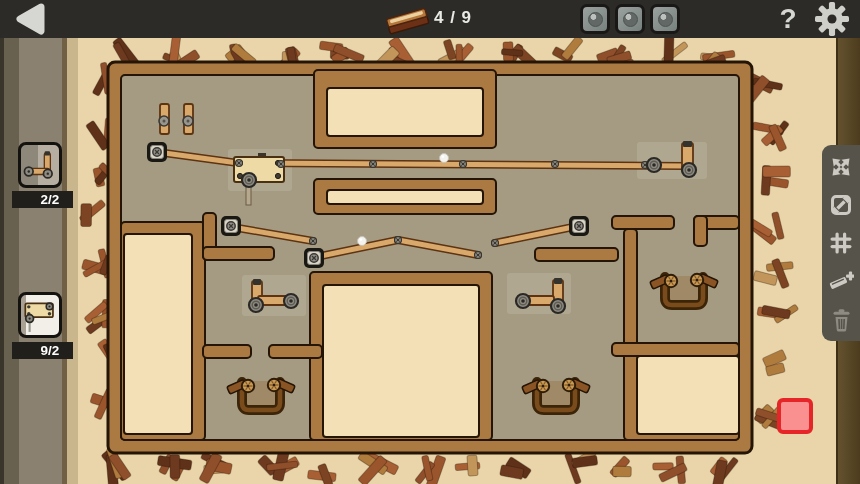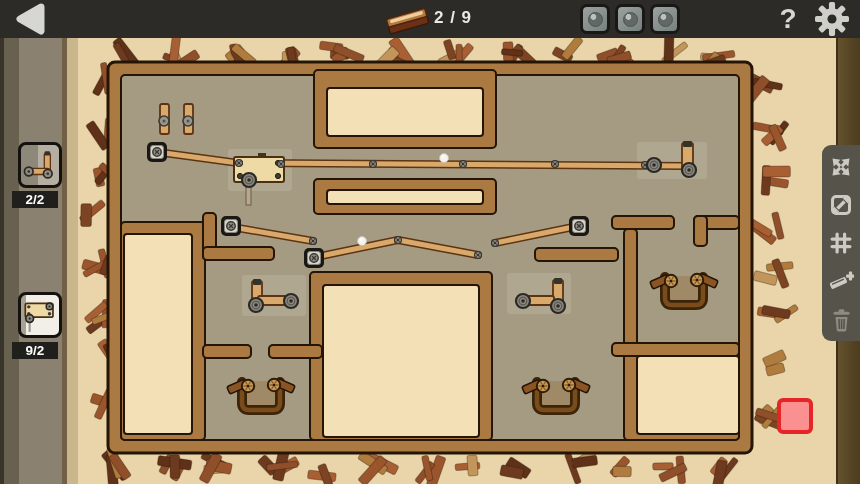--- a/index.html
+++ b/index.html
@@ -29,21 +29,21 @@
         border:1.5px solid #4b524f;}
   .help-btn{position:absolute;left:775px;top:0px;width:26px;height:38px;color:#d5d5d1;
             font-size:28px;font-weight:bold;text-align:center;line-height:38px;cursor:pointer;}
   .gear-btn{position:absolute;left:815px;top:2px;width:34px;height:34px;cursor:pointer;}
   
   .inv-card{position:absolute;left:18px;width:44px;height:46px;border:3px solid #14120e;
             border-radius:8px;z-index:20;box-sizing:border-box;}
   .inv-card1{top:142px;background:linear-gradient(90deg,#8e887b 0 46%,#b6afa1 46%);}
   .inv-card2{top:292px;background:linear-gradient(90deg,#a9a294 0 14%,#f2efe8 14%);}
   .inv-label{position:absolute;left:12px;width:46px;height:17px;background:#201f1c;z-index:20;
-             color:#ffffff;font-weight:bold;font-size:13.5px;text-align:center;line-height:17px;}
+             color:#ffffff;font-weight:bold;font-size:13.5px;text-align:center;line-height:17px;padding-left:15px;}
   .inv-label1{top:191px;} .inv-label2{top:342px;}
   
   .toolrail{position:absolute;left:822px;top:145px;width:38px;height:196px;background:#56534b;
             border-radius:9px 0 0 9px;z-index:20;display:flex;flex-direction:column;
             align-items:center;justify-content:space-around;padding:3px 0;box-sizing:border-box;}
   .tool-btn{width:30px;height:30px;display:flex;align-items:center;justify-content:center;cursor:pointer;}
   
   .stop-btn{position:absolute;left:777px;top:398px;width:36px;height:36px;z-index:20;
             background:#fb9090;border:4px solid #e52528;border-radius:6px;box-sizing:border-box;cursor:pointer;}
 </style>
@@ -429,21 +429,21 @@
     </div>
     <div class="plank-icon">
       <svg width="46" height="32" viewBox="0 0 46 32">
         <g transform="rotate(-16 23 16)">
           <rect x="3" y="18" width="40" height="8" rx="2" fill="#6b3015" stroke="#391a08" stroke-width="1.5"></rect>
           <rect x="3" y="10.5" width="40" height="8.5" rx="2" fill="#b5773a" stroke="#4a2410" stroke-width="1.5"></rect>
           <rect x="6" y="12.3" width="34" height="3.4" rx="1.5" fill="#ecd0a0"></rect>
         </g>
       </svg>
     </div>
-    <div class="plank-count">2 / 9</div>
+    <div class="plank-count">4 / 9</div>
     <div class="stone-btn" style="left:580px">
         <div class="dot"></div>
       </div>
     <div class="stone-btn" style="left:615px">
         <div class="dot"></div>
       </div>
     <div class="stone-btn" style="left:650px">
         <div class="dot"></div>
       </div>
     <div class="help-btn">?</div>

